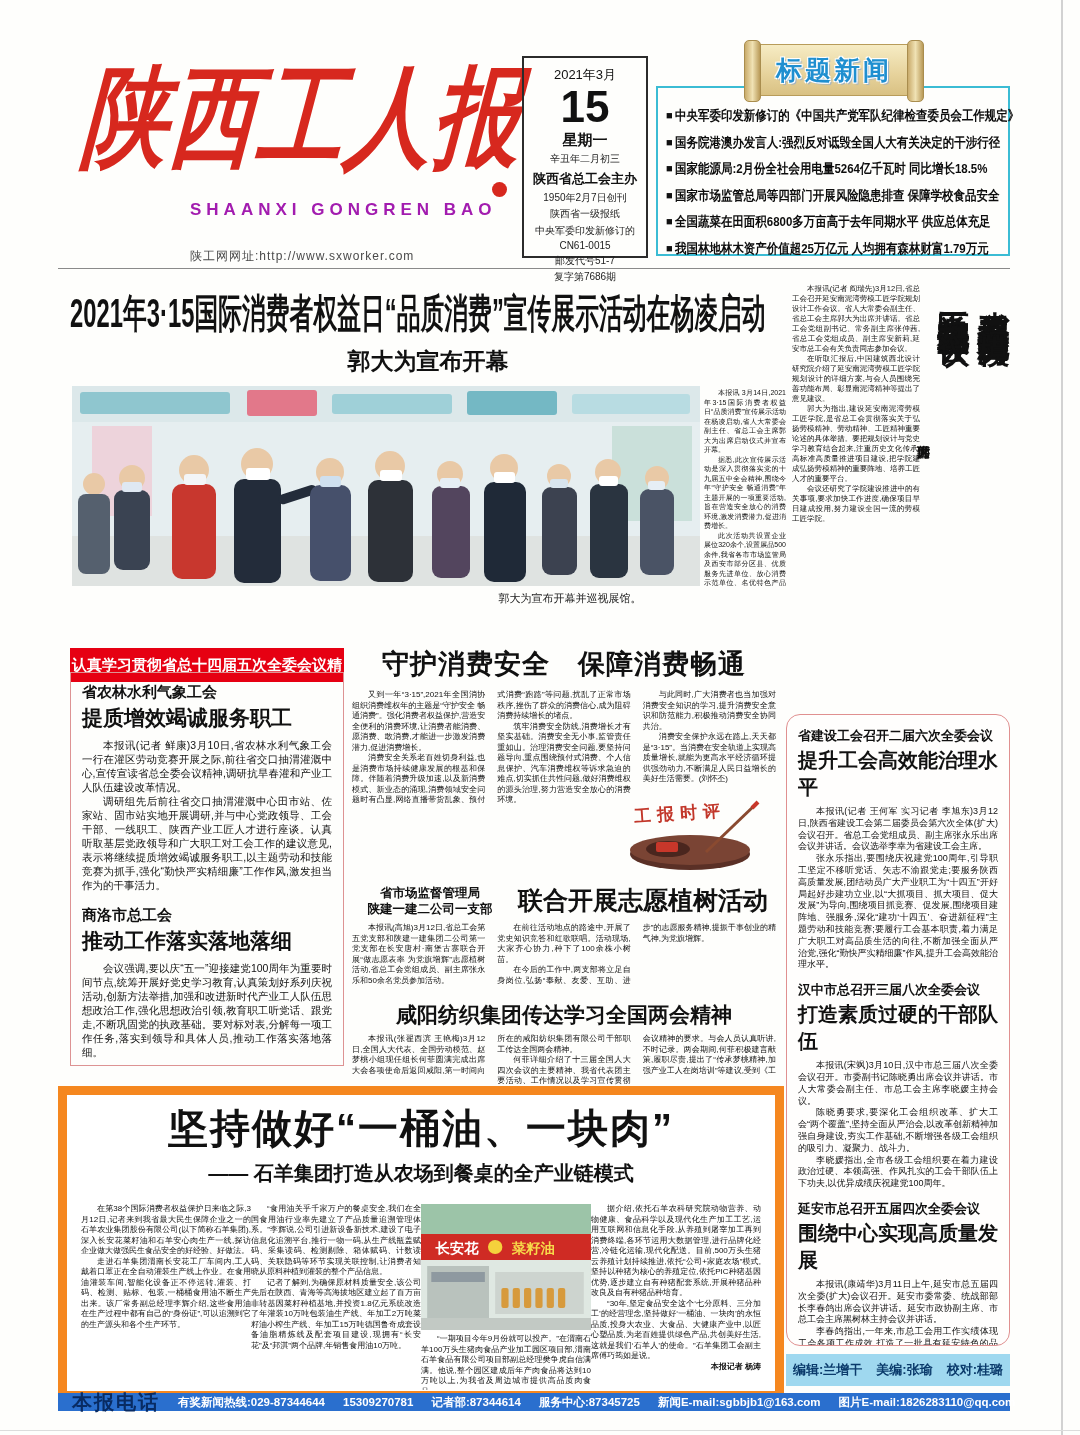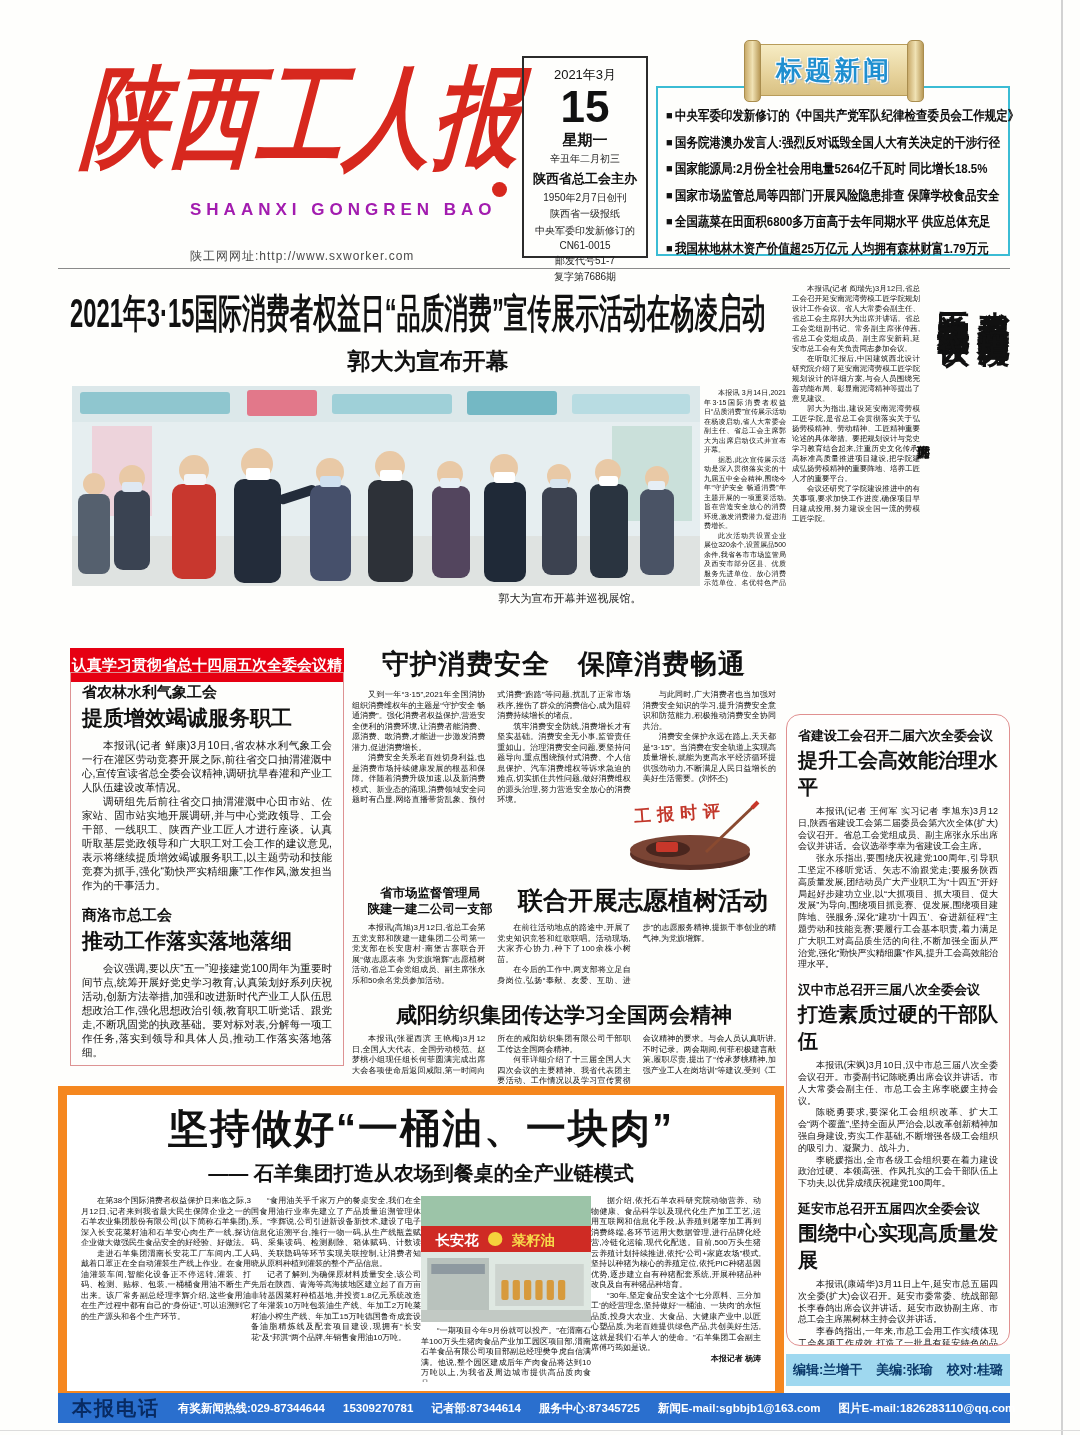--- a/index.html
+++ b/index.html
@@ -99,27 +99,27 @@
   .rb-story + .rb-story{margin-top:10px;}
 
   .editor-strip{position:absolute;left:786px;top:1354px;width:224px;height:32px;background:#9fd8ef;
      display:flex;justify-content:space-around;align-items:center;font-size:13px;font-weight:700;color:#0a3a6b;}
 
   
   .feature{position:absolute;left:58px;top:1086px;width:726px;height:314px;border:9px solid #f5871f;
      box-sizing:border-box;background:#fff;padding:6px 14px;}
   .f-headline{text-align:center;font-size:40px;font-weight:900;letter-spacing:2px;}
   .f-subhead{text-align:center;font-size:20px;font-weight:700;margin-top:4px;}
-  .f-cols{display:flex;margin-top:9px;height:186px;overflow:hidden;}
+  .f-cols{display:flex;margin-top:17px;height:186px;overflow:hidden;}
   .fcol{flex:1;font-size:8px;line-height:10.5px;text-align:justify;overflow:hidden;}
   .f-photo{width:100%;height:126px;margin-bottom:4px;background:#cfe0d2;}
   .f-sign{text-align:right;text-indent:0 !important;font-weight:700;}
 
   
-  .footer-bar{position:absolute;left:58px;top:1393px;width:952px;height:30px;background:#2a6fce;
+  .footer-bar{position:absolute;left:58px;top:1393px;width:952px;height:18px;background:#2a6fce;
      display:flex;align-items:center;gap:18px;padding:0 14px;box-sizing:border-box;}
   .footer-label{font-size:20px;font-weight:900;color:#082b63;letter-spacing:2px;white-space:nowrap;}
   .footer-item{font-size:11.5px;font-weight:700;color:#fff;white-space:nowrap;}
 </style>
 </head>
 <body>
 
 <div class="page">
   <div class="page-edge-right"></div>
   <div class="page-edge-bottom"></div>

